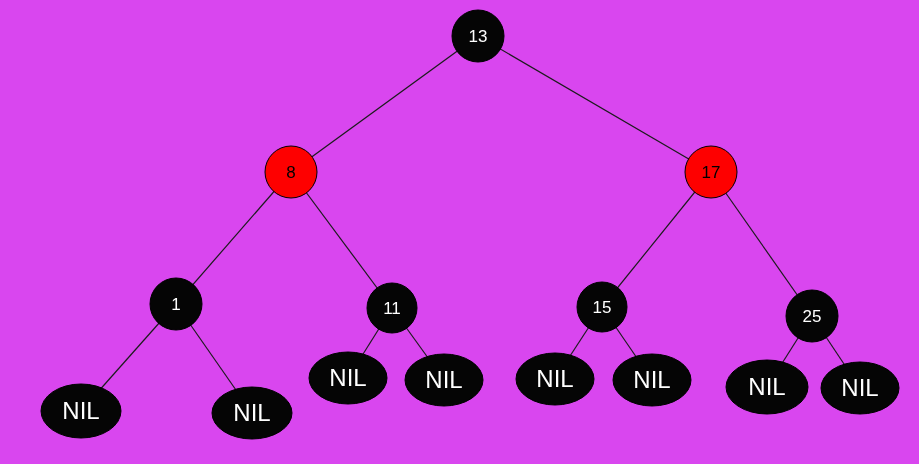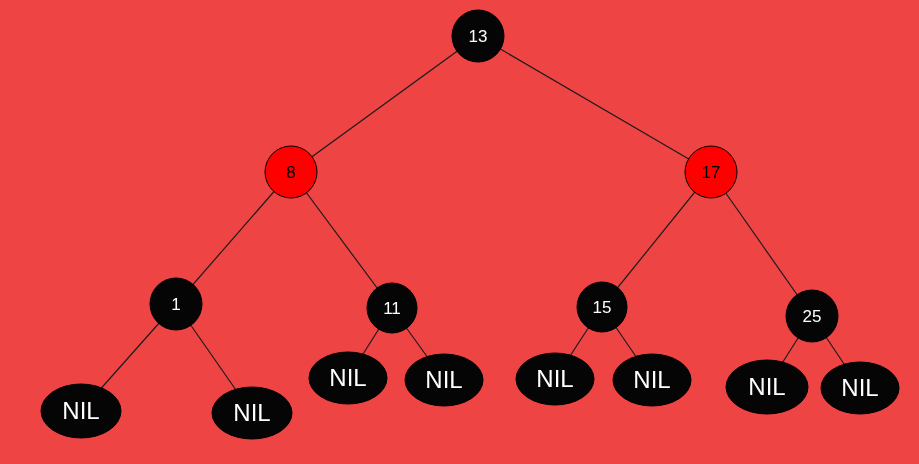--- a/index.html
+++ b/index.html
@@ -4,21 +4,21 @@
 <style>
   html, body {
     margin: 0;
     padding: 0;
     background: #ffffff;
   }
   #canvas-wrap {
     position: relative;
     width: 919px;
     height: 464px;
-    background: #ef4444;
+    background: #d946ef;
     overflow: hidden;
     font-family: "Liberation Sans", sans-serif;
   }
   svg text {
     font-family: "Liberation Sans", sans-serif;
     user-select: none;
   }
 </style>
 </head>
 <body>

